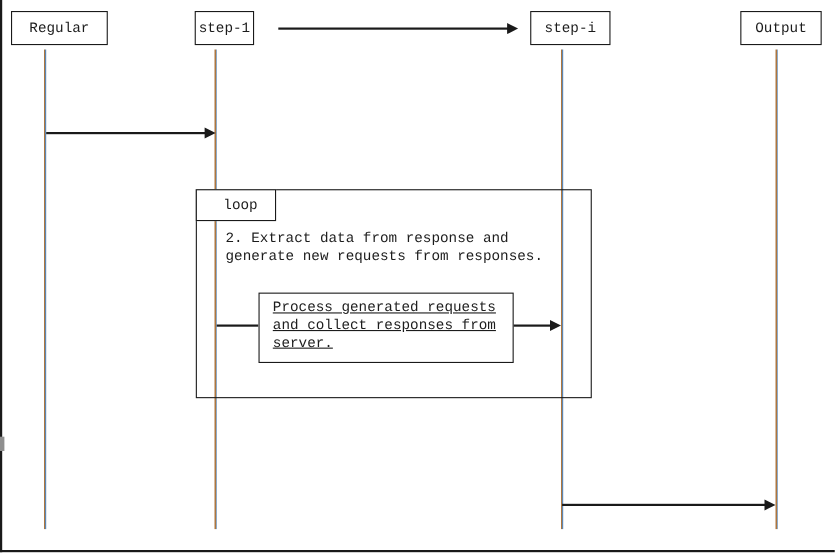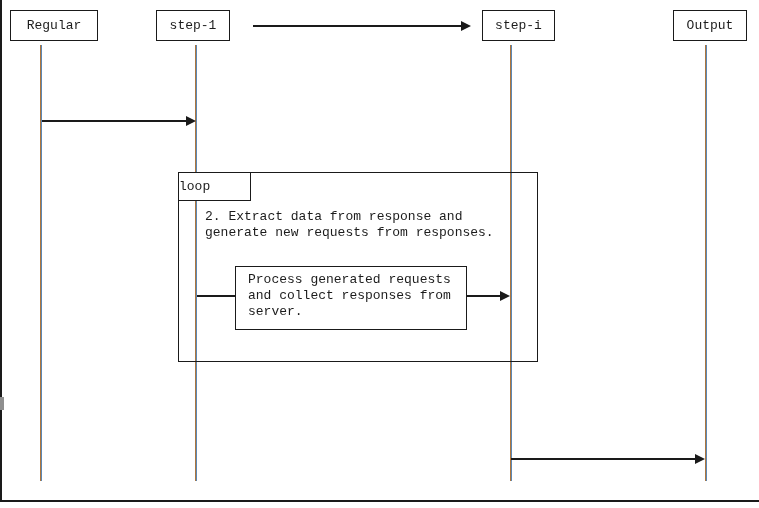--- a/index.html
+++ b/index.html
@@ -75,31 +75,32 @@
     position: absolute;
     left: 178px;
     top: 172px;
     width: 73px;
     height: 29px;
     border: 1px solid var(--line, #1a1a1a);
     box-sizing: border-box;
     background: #fff;
     display: flex;
     align-items: center;
-    padding-left: 0;
+    padding-left: 24px;
   }
   .process-box {
     position: absolute;
     left: 235px;
     top: 266px;
     width: 232px;
     height: 64px;
     border: 1px solid var(--line, #1a1a1a);
     box-sizing: border-box;
     background: #fff;
+    text-decoration: underline;
   }
   .process-box .msg {
     position: static;
     display: block;
     padding: 5px 0 0 12px;
   }
   .frame-left {
     left: 0;
     top: 0;
     height: 502px;
@@ -122,21 +123,21 @@
 </head>
 <body>
 
 <div id="canvas">
 
   <div class="vline frame-left"></div>
   <div class="frame-notch"></div>
   <div class="hline frame-bottom"></div>
 
   <div class="pbox" style="left:10px;width:88px">Regular</div>
-  <div class="pbox" style="left:156px;width:74px">step-1</div>
+  <div class="pbox" style="left:177px;width:54px">step-1</div>
   <div class="pbox" style="left:673px;width:74px">Output</div>
   <div class="pbox" style="left:482px;width:73px">step-i</div>
 
   <div class="hline" style="left:253px;top:25px;width:210px"></div>
   <div class="arrow-head-right" style="left:461px;top:21px"></div>
 
   <div class="lifeline" style="left:40px"></div>
   <div class="lifeline" style="left:195px"></div>
   <div class="lifeline" style="left:510px"></div>
   <div class="lifeline" style="left:705px"></div>

